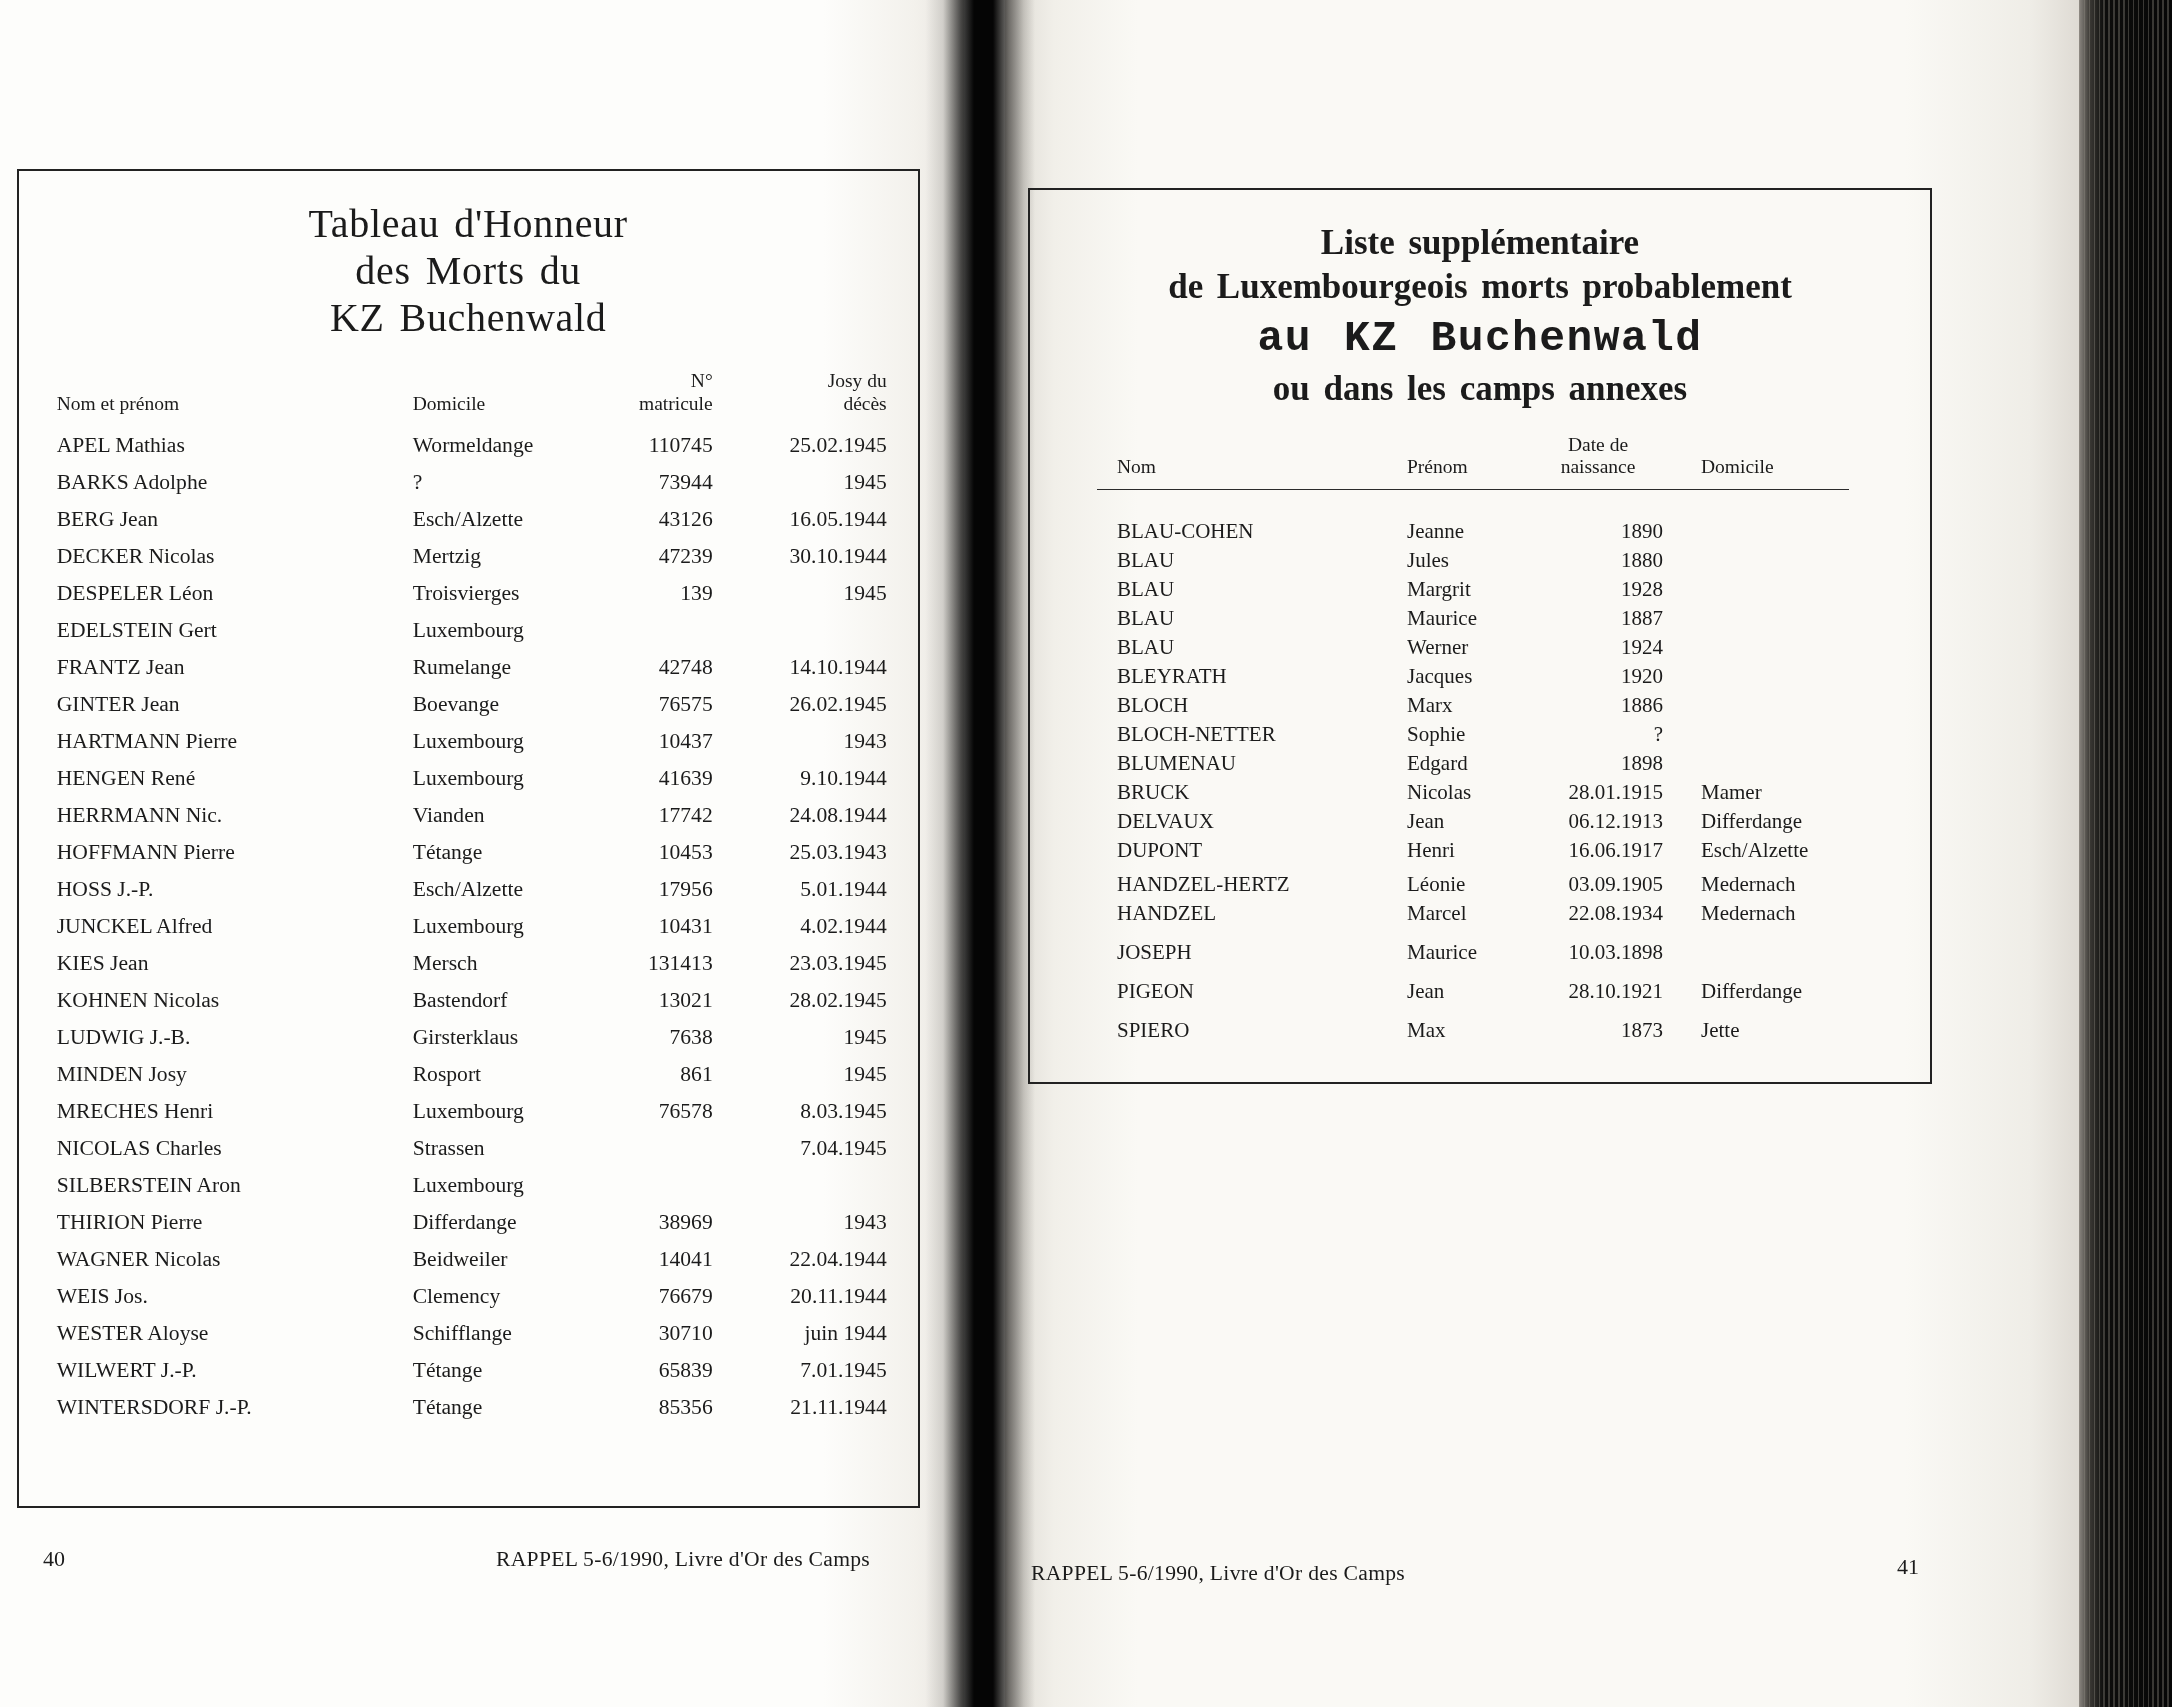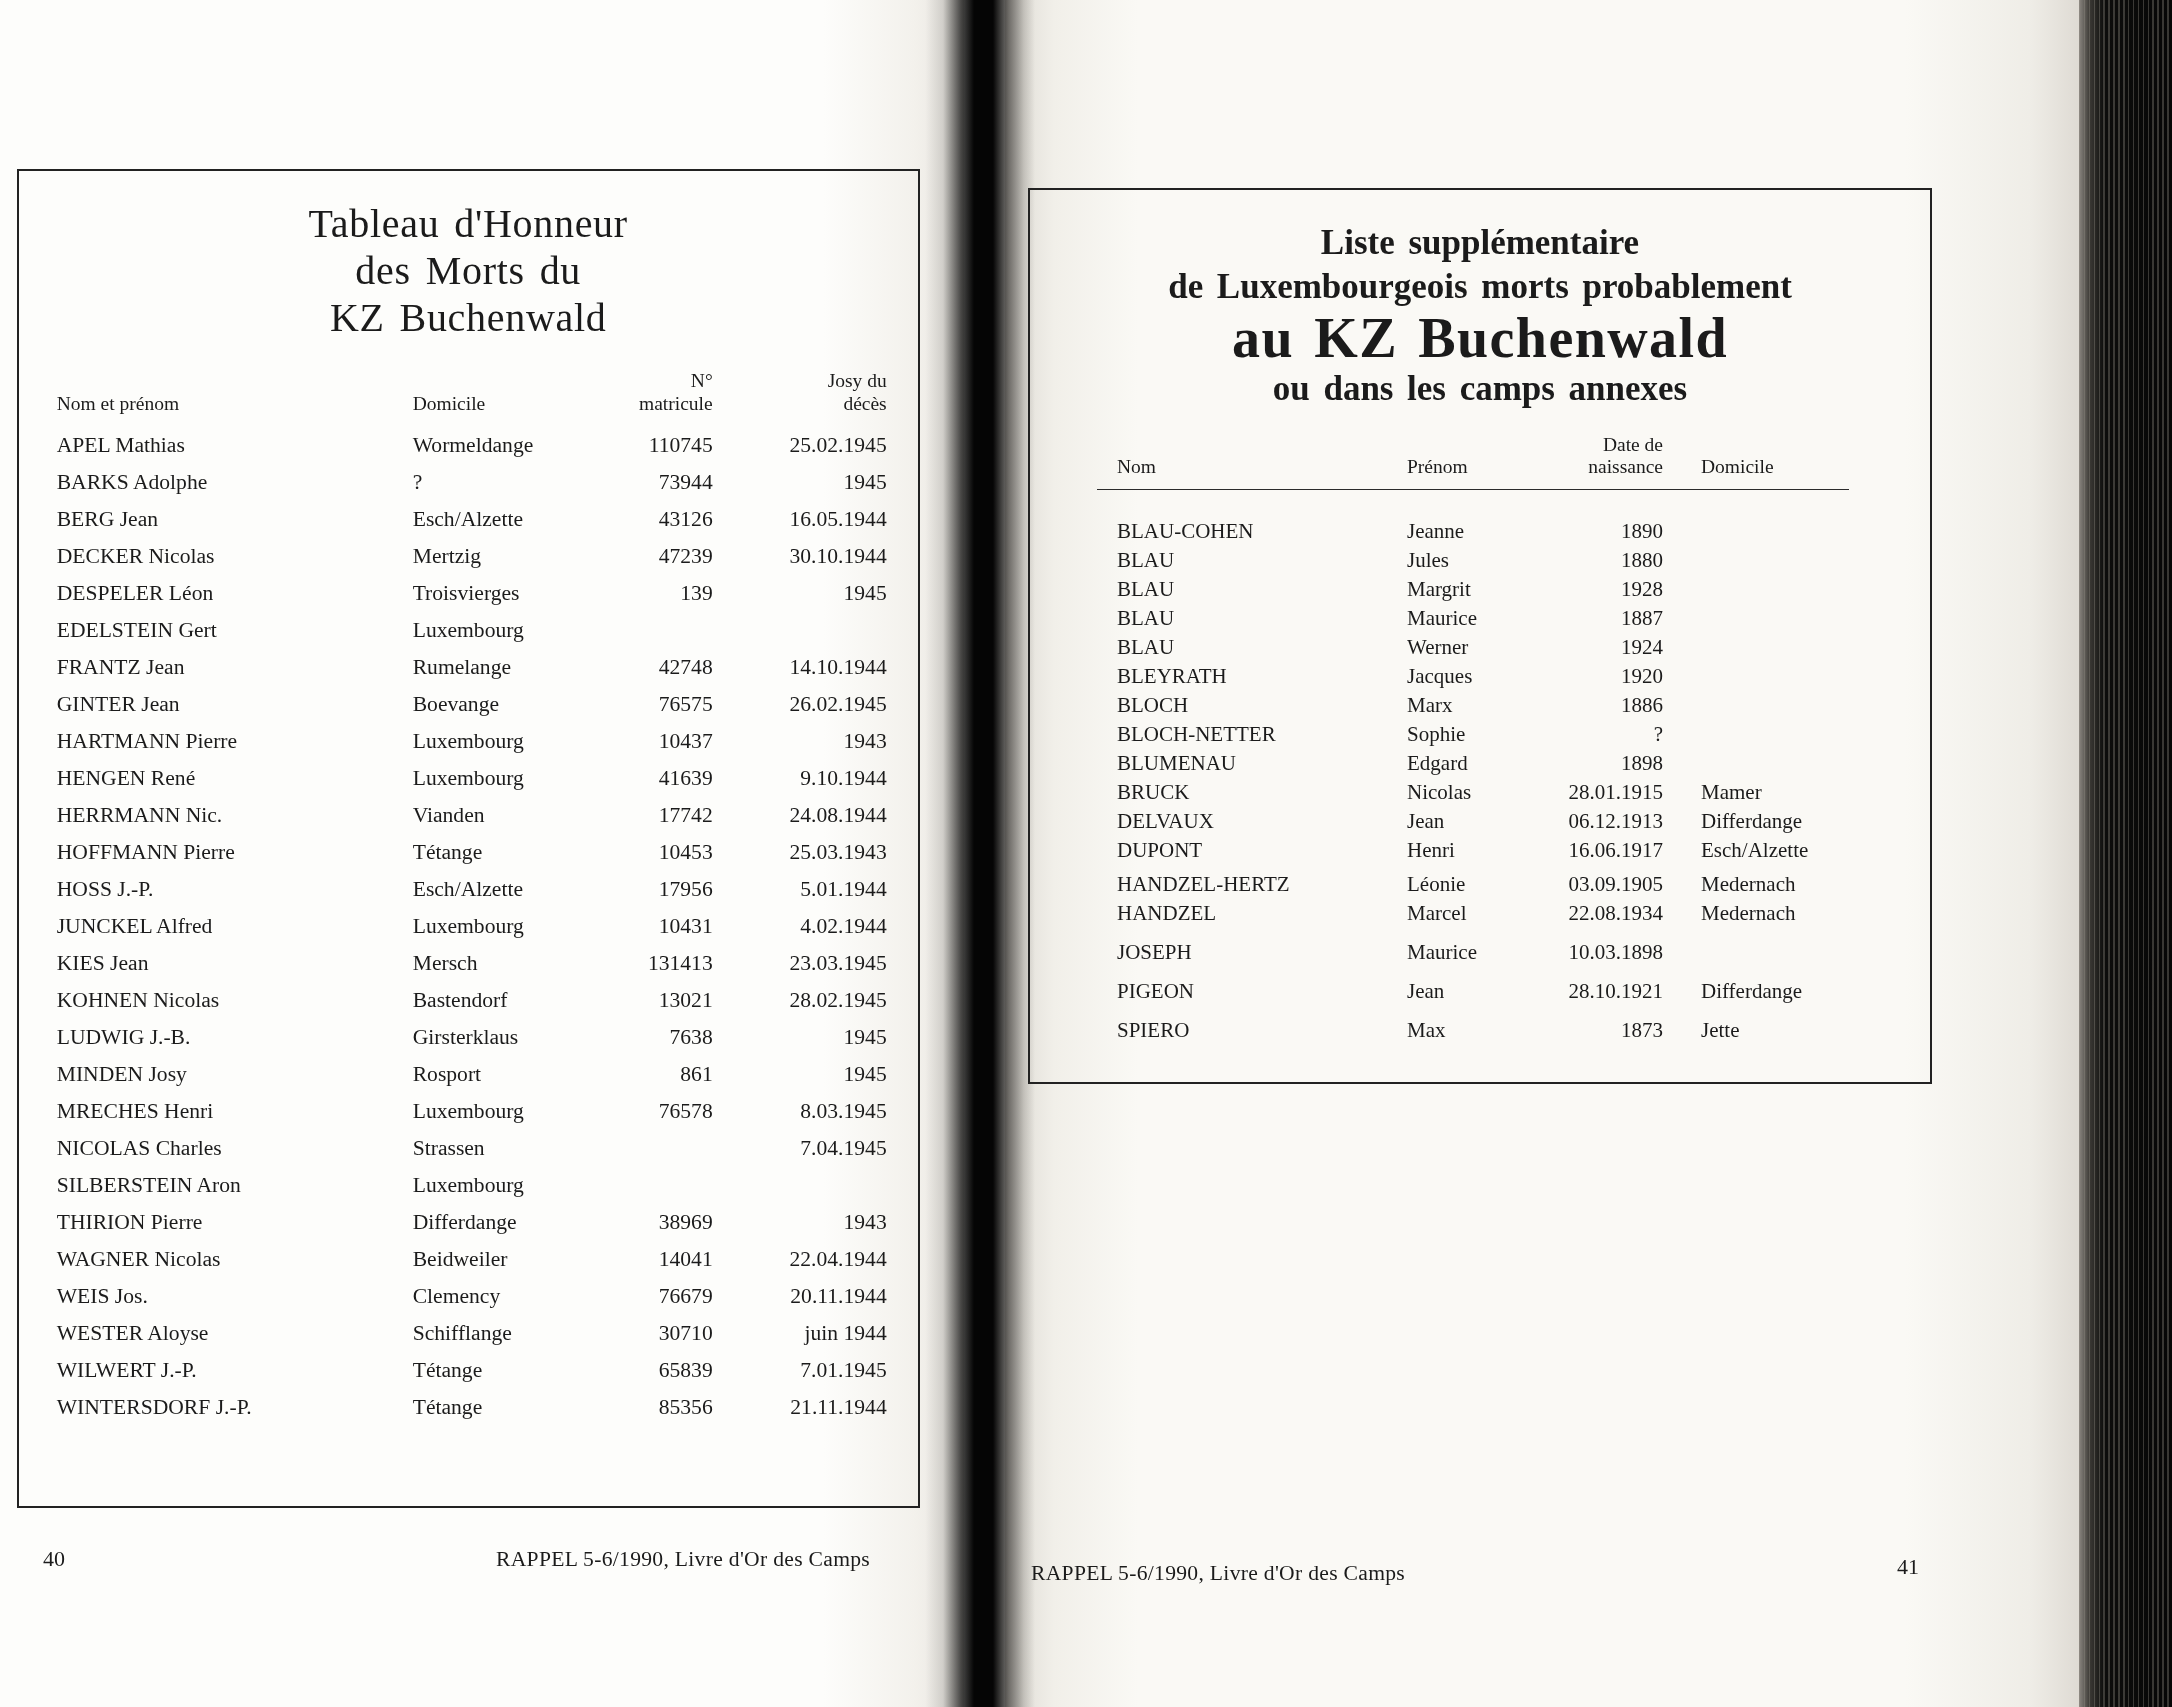--- a/index.html
+++ b/index.html
@@ -49,25 +49,25 @@
   .lp-row .c-mat, .lp-row .c-date { text-align:right; }
 
   
   .box-right {
     position:absolute; left:1028px; top:188px; width:900px; height:892px;
     border:2.1px solid #222;
   }
   .rt-title { margin-top:32px; text-align:center; font-weight:bold; word-spacing:4.9px; }
   .rt-title .t1 { font-size:35px; line-height:42px; }
   .rt-title .t2 { font-size:35px; line-height:46px; }
-  .rt-title .t3 { font-size:56px; line-height:57px; letter-spacing:1.4px; }
+  .rt-title .t3 { font-size:43px; line-height:57px; letter-spacing:1.4px;font-family:Liberation Mono, monospace; }
   .rt-title .t4 { font-size:35px; line-height:43px; }
   .rt-grid { display:grid; grid-template-columns:290px 126px 130px 1fr; padding-left:87px; }
   .rt-head { align-items:end; margin-top:24px; font-size:19.5px; line-height:22px; }
-  .rt-head .c-birth { text-align:right; }
+  .rt-head .c-birth { text-align:center; }
   .rt-head .c-dom, .rt-row .c-dom { padding-left:38px; }
   .rt-rule { margin:11px 0 0 67px; width:752px; height:1.4px; background:#2b2b2b; }
   .rt-rows { margin-top:26.5px; font-size:21px; }
   .rt-rows .rt-row { line-height:29px; }
   .rt-row .c-birth { text-align:right; }
   .rt-rows .rt-row:nth-of-type(13) { margin-top:5.6px; }
   .rt-rows .rt-row:nth-of-type(15),
   .rt-rows .rt-row:nth-of-type(16),
   .rt-rows .rt-row:nth-of-type(17) { margin-top:9.8px; }
 

